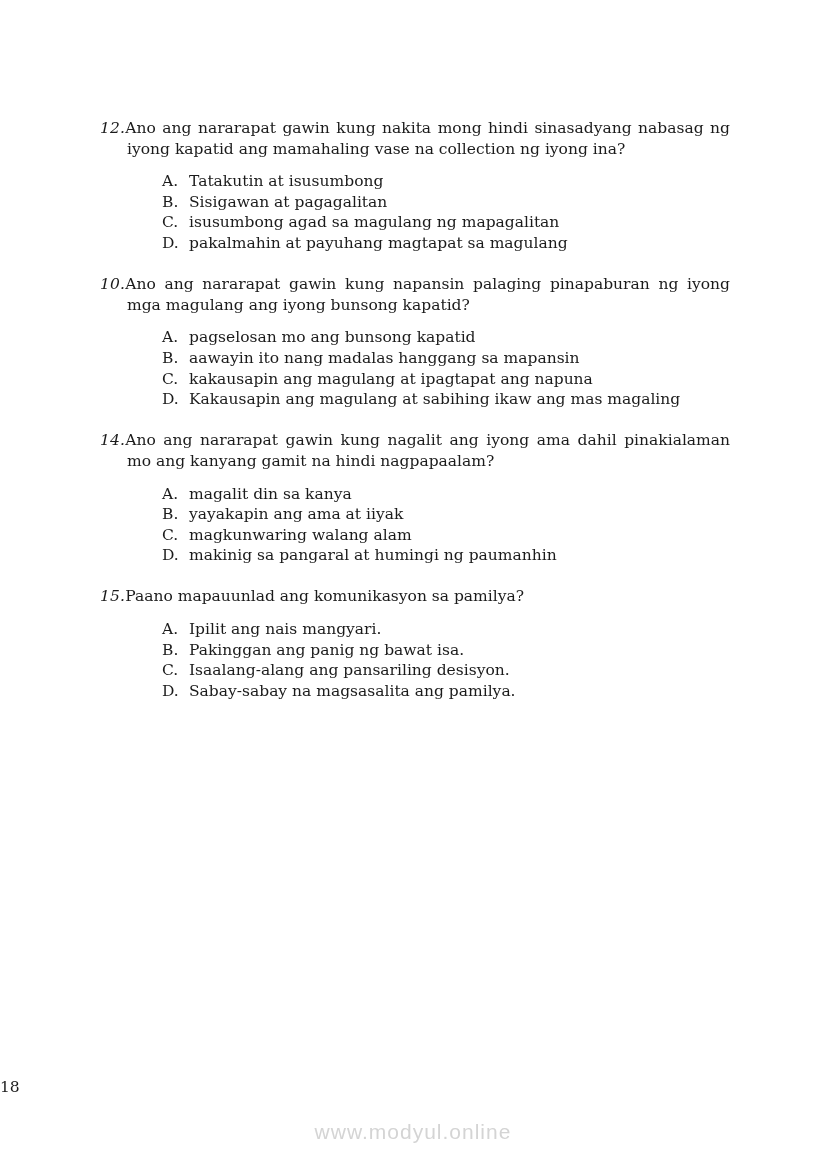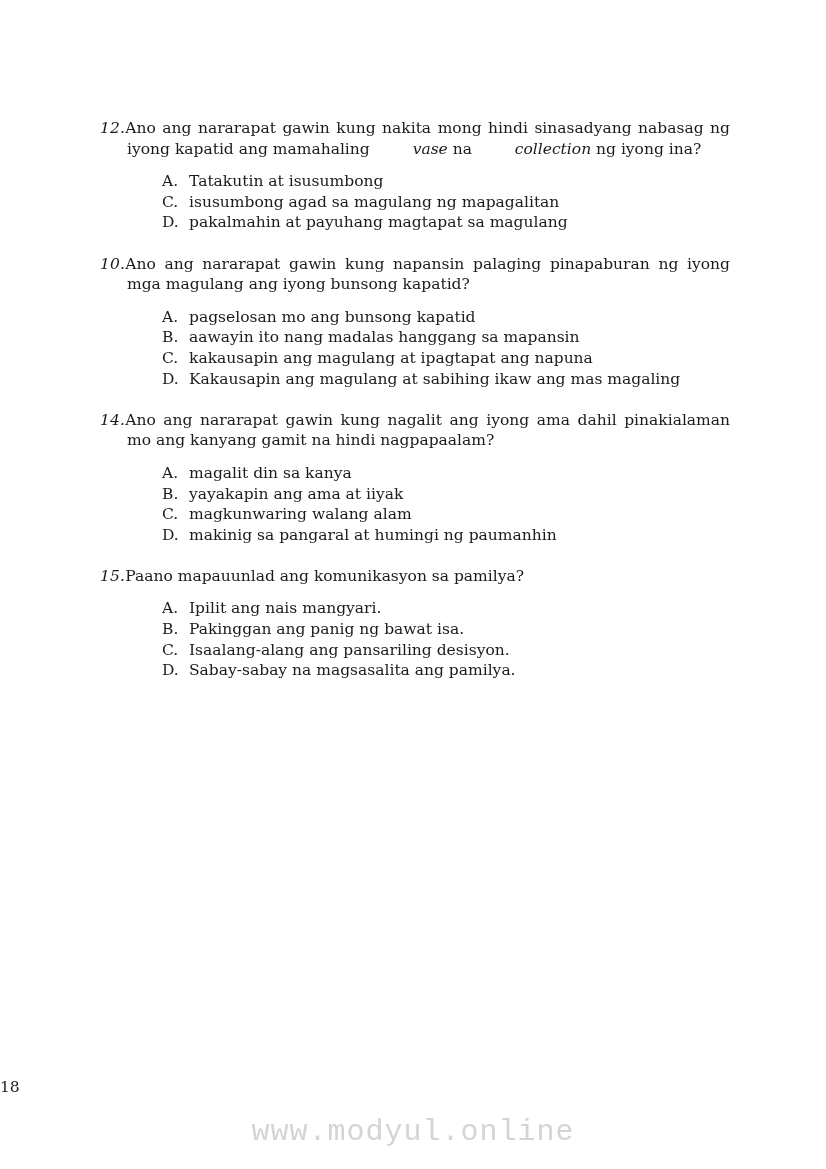--- a/index.html
+++ b/index.html
@@ -31,22 +31,20 @@
     line-height: 20.6px;
     text-align: justify;
     padding-left: 27px;
     text-indent: -27px;
   }
   .q-number {
     letter-spacing: 0.2px;
     font-style: italic;
   }
   .italic {
-    font-style: italic;
-    margin-left: 38px;
   }
   .options {
     list-style: none;
     margin: 12px;
     padding: 0 0 0 50px;
   }
   .option {
     font-size: 15.5px;
     line-height: 20.6px;
     white-space: nowrap;
@@ -64,41 +62,44 @@
     font-size: 15.5px;
     line-height: 20px;
     color: #1b1b1b;
   }
   .watermark {
     position: absolute;
     top: 1119px;
     left: 0;
     width: 100%;
     text-align: center;
-    font-family: Liberation Mono, monospace;
-    font-size: 30px;
+    font-family: Liberation Sans, sans-serif;
+    font-size: 21px;
     line-height: 26px;
     letter-spacing: 1px;
     color: #d4d4d4;
   }
 </style>
 </head>
 <body>
 
 <div class="page">
   <main class="questions" id="questions">
   <section class="question">
     <p class="q-row">
       <span class="q-number">12.</span><span class="q-text"><span>Ano ang nararapat gawin kung nakita mong hindi sinasadyang nabasag ng iyong kapatid ang mamahaling </span><span class="italic">vase</span><span> na </span><span class="italic">collection</span><span> ng iyong ina?</span></span>
     </p>
     <ul class="options">
   <li class="option">
     <span class="opt-letter">A.</span><span class="opt-text">Tatakutin at isusumbong</span>
   </li>
 
+  <li class="option">
+    <span class="opt-letter">B.</span><span class="opt-text">Sisigawan at pagagalitan</span>
+  </li>
 
   <li class="option">
     <span class="opt-letter">C.</span><span class="opt-text">isusumbong agad sa magulang ng mapagalitan</span>
   </li>
 
   <li class="option">
     <span class="opt-letter">D.</span><span class="opt-text">pakalmahin at payuhang magtapat sa magulang</span>
   </li>
 </ul>
   </section>

